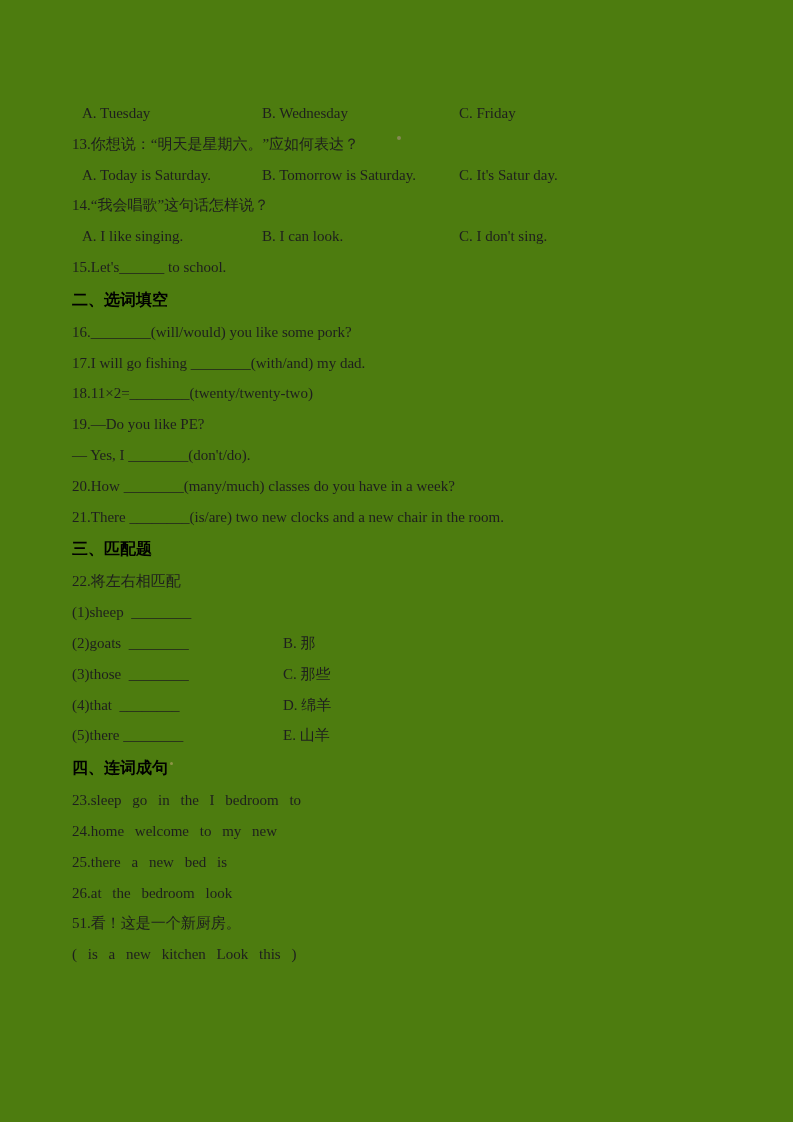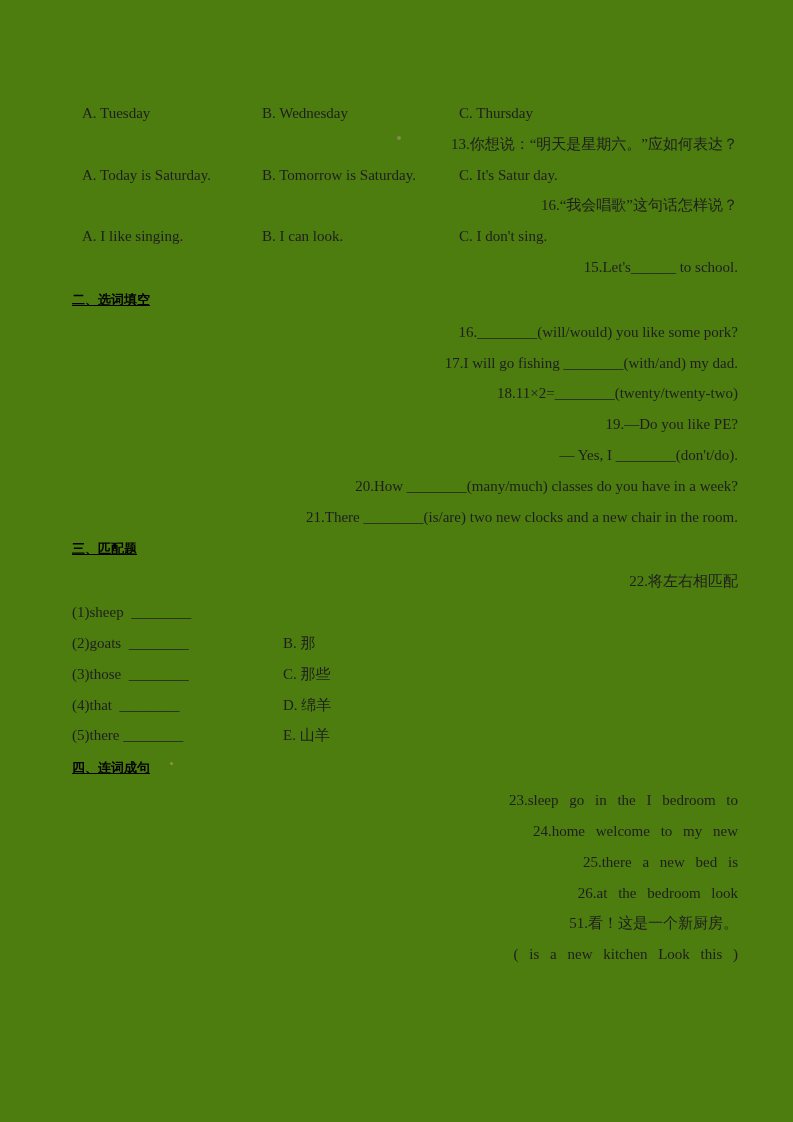--- a/index.html
+++ b/index.html
@@ -7,67 +7,66 @@
     position:relative;
     width:793px;height:1122px;
     background:#4d7c0f;
     box-sizing:border-box;
     padding:98px 55px 0 72px;
     font-family:"Liberation Serif","DejaVu Serif",serif;
     font-size:15px;
     color:#1e1e1e;
     overflow:hidden;
   }
-  .row{line-height:30.8px;white-space:pre-wrap;text-align:right;}
+  .row{line-height:30.8px;white-space:pre-wrap;}
   .opts{
     display:grid;
     grid-template-columns:180px 197px auto;
     padding-left:10px;
     line-height:30.8px;
   }
   .match{
     display:grid;
     grid-template-columns:211px auto;
     line-height:30.8px;
     white-space:pre-wrap;
   }
   .sec{
     font-family:"Liberation Sans","DejaVu Sans",sans-serif;
-    font-size:13px;
+    font-size:16px;
     font-weight:bold;
     color:#000000;
     line-height:26px;
     margin:4px 0 4px 0;
     white-space:pre-wrap;
-    text-decoration:underline;
   }
   .spread{word-spacing:7px;}
   .stray{position:absolute;border-radius:50%;opacity:.85;}
   .stray-1{left:397px;top:136px;width:4px;height:4px;background:#8f8c60;}
   .stray-2{left:170px;top:762px;width:3px;height:3px;background:#9a9a50;}
 </style>
 </head>
 <body>
 
 <div class="page">
 
   <div class="opts">
     <span>A. Tuesday</span>
     <span>B. Wednesday</span>
-    <span>C. Thursday</span>
+    <span>C. Friday</span>
   </div>
 
   <div class="row">13.你想说：“明天是星期六。”应如何表达？</div>
   <div class="opts">
     <span>A. Today is Saturday.</span>
     <span>B. Tomorrow is Saturday.</span>
     <span>C. It's Satur day.</span>
   </div>
 
-  <div class="row">16.“我会唱歌”这句话怎样说？</div>
+  <div class="row">14.“我会唱歌”这句话怎样说？</div>
   <div class="opts">
     <span>A. I like singing.</span>
     <span>B. I can look.</span>
     <span>C. I don't sing.</span>
   </div>
 
   <div class="row">15.Let's______ to school.</div>
 
   <div class="sec">二、选词填空</div>
   <div class="row">16.________(will/would) you like some pork?</div>

